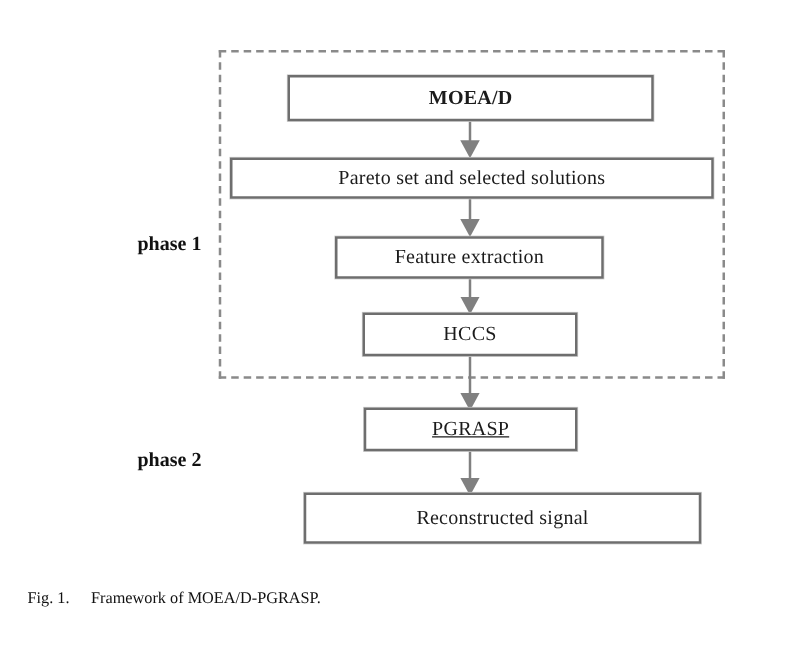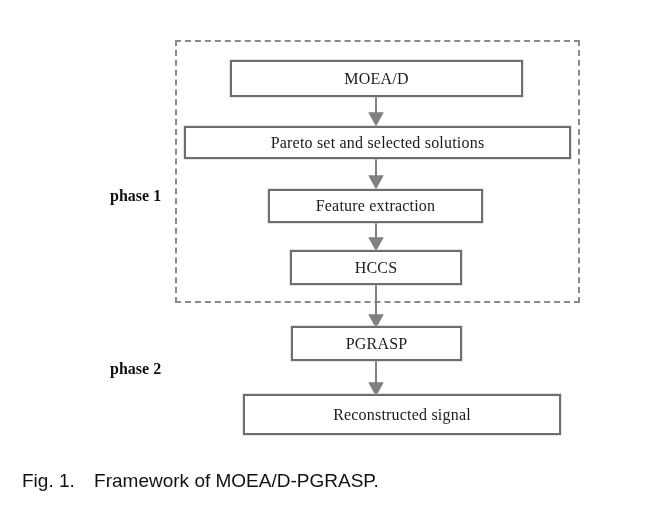--- a/index.html
+++ b/index.html
@@ -62,22 +62,22 @@
     position: absolute;
     left: 0; top: 0;
     width: 647px;
     height: 520px;
     pointer-events: none;
   }
 
   
   .caption {
     position: absolute;
-    font-family: Liberation Sans, sans-serif;
-    font-size: 19px;
+    font-family: Liberation Serif, serif;
+    font-size: 13px;
     color: #111111;
     white-space: nowrap;
   }
   .caption .cap-label { margin-right: 14px; }
 </style>
 </head>
 <body>
 
 <div id="figure-root">
 
@@ -95,37 +95,37 @@
     </defs>
     <g stroke="#808080" stroke-width="2" fill="none" marker-end="url(#arrowhead)">
       <line x1="376" y1="96" x2="376" y2="119"></line>
       <line x1="376" y1="158" x2="376" y2="182"></line>
       <line x1="376" y1="222" x2="376" y2="244"></line>
       <line x1="376" y1="284" x2="376" y2="321"></line>
       <line x1="376" y1="360" x2="376" y2="389"></line>
     </g>
   </svg>
 
-  <div class="node" style="left:230px; top:60px; width:293px; height:37px;">
+  <div class="node" style="left:230px; top:60px; width:293px; height:37px;font-weight:bold;">
     <span>MOEA/D</span>
   </div>
 
   <div class="node" style="left:184px; top:126px; width:387px; height:33px;">
     <span>Pareto set and selected solutions</span>
   </div>
 
   <div class="node" style="left:268px; top:189px; width:215px; height:34px;text-align:center;">
     <span>Feature extraction</span>
   </div>
 
   <div class="node" style="left:290px; top:250px; width:172px; height:35px;">
     <span>HCCS</span>
   </div>
 
-  <div class="node" style="left:291px; top:326px; width:171px; height:35px;">
+  <div class="node" style="left:291px; top:326px; width:171px; height:35px;text-decoration:underline;">
     <span>PGRASP</span>
   </div>
 
   <div class="node" style="left:243px; top:394px; width:318px; height:41px;">
     <span>Reconstructed signal</span>
   </div>
 
   <div class="caption" style="left:22px; top:470px;">
     <span class="cap-label">Fig. 1.</span>
     <span>Framework of MOEA/D-PGRASP.</span>

